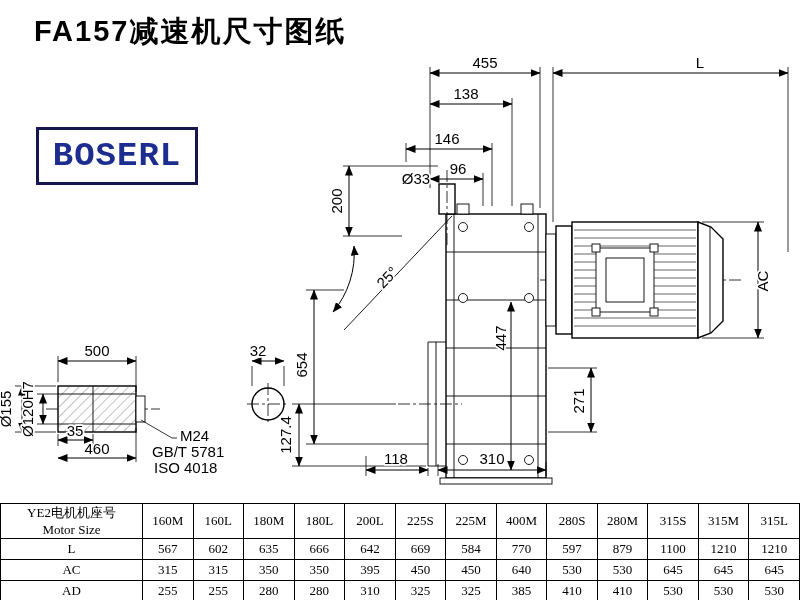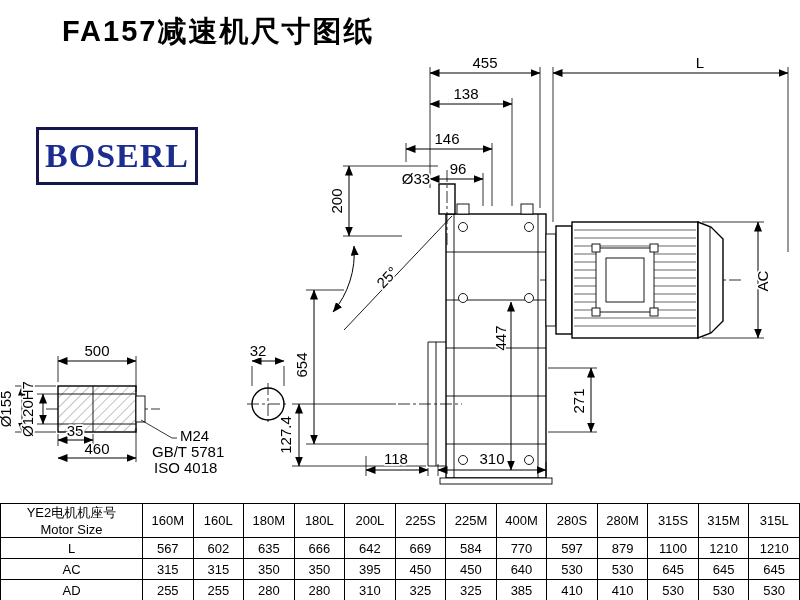--- a/index.html
+++ b/index.html
@@ -2,29 +2,29 @@
 <html><head>
 <meta charset="utf-8">
 <style>
   html,body{margin:0;padding:0;}
   body{
     width:800px;height:600px;position:relative;background:#fff;overflow:hidden;
     font-family:"Liberation Sans",sans-serif;color:#000;
   }
   .title{
     position:absolute;left:34px;top:12px;font-size:29px;font-weight:bold;
-    letter-spacing:2px;white-space:nowrap;margin-left:28px;
+    letter-spacing:2px;white-space:nowrap;
   }
   .logo{
     position:absolute;left:36px;top:127px;width:156px;height:52px;
     border:3px solid #16164e;display:flex;align-items:center;justify-content:center;
     background:#fff;
   }
   .logo span{
-    font-family:Liberation Serif, serif;font-size:34px;font-weight:bold;
+    font-family:Liberation Mono, monospace;font-size:34px;font-weight:bold;
     color:#1c2d8f;letter-spacing:1px;
   }
   svg{position:absolute;left:0;top:0;}
   svg text{
     font-family:"Liberation Sans",sans-serif;font-size:15px;fill:#000;
     stroke:#fff;stroke-width:3.5px;paint-order:stroke;stroke-linejoin:round;
     text-anchor:middle;
   }
   svg text.ls{text-anchor:start;}
   .obj{fill:#fff;stroke:#000;stroke-width:1.4;}
@@ -35,21 +35,21 @@
   .ext{fill:none;stroke:#000;stroke-width:0.8;}
   .cl{fill:none;stroke:#000;stroke-width:0.8;stroke-dasharray:12 3 3 3;}
   table.spec{
     position:absolute;left:0;top:503px;width:800px;border-collapse:collapse;
     table-layout:fixed;font-size:13px;
   }
   table.spec th,table.spec td{
     border:1px solid #000;text-align:center;padding:0 1px;font-weight:normal;
     overflow:hidden;white-space:nowrap;
   }
-  table.spec tr{height:21px;}
+  table.spec tr{height:21px;font-family:Liberation Serif, serif;}
   table.spec tr:first-child{height:33px;}
   col.c0{width:142px;}
 </style>
 </head>
 <body>
 
 <div class="title">FA157减速机尺寸图纸</div>
 
 <div class="logo">
   <span>BOSERL</span>

